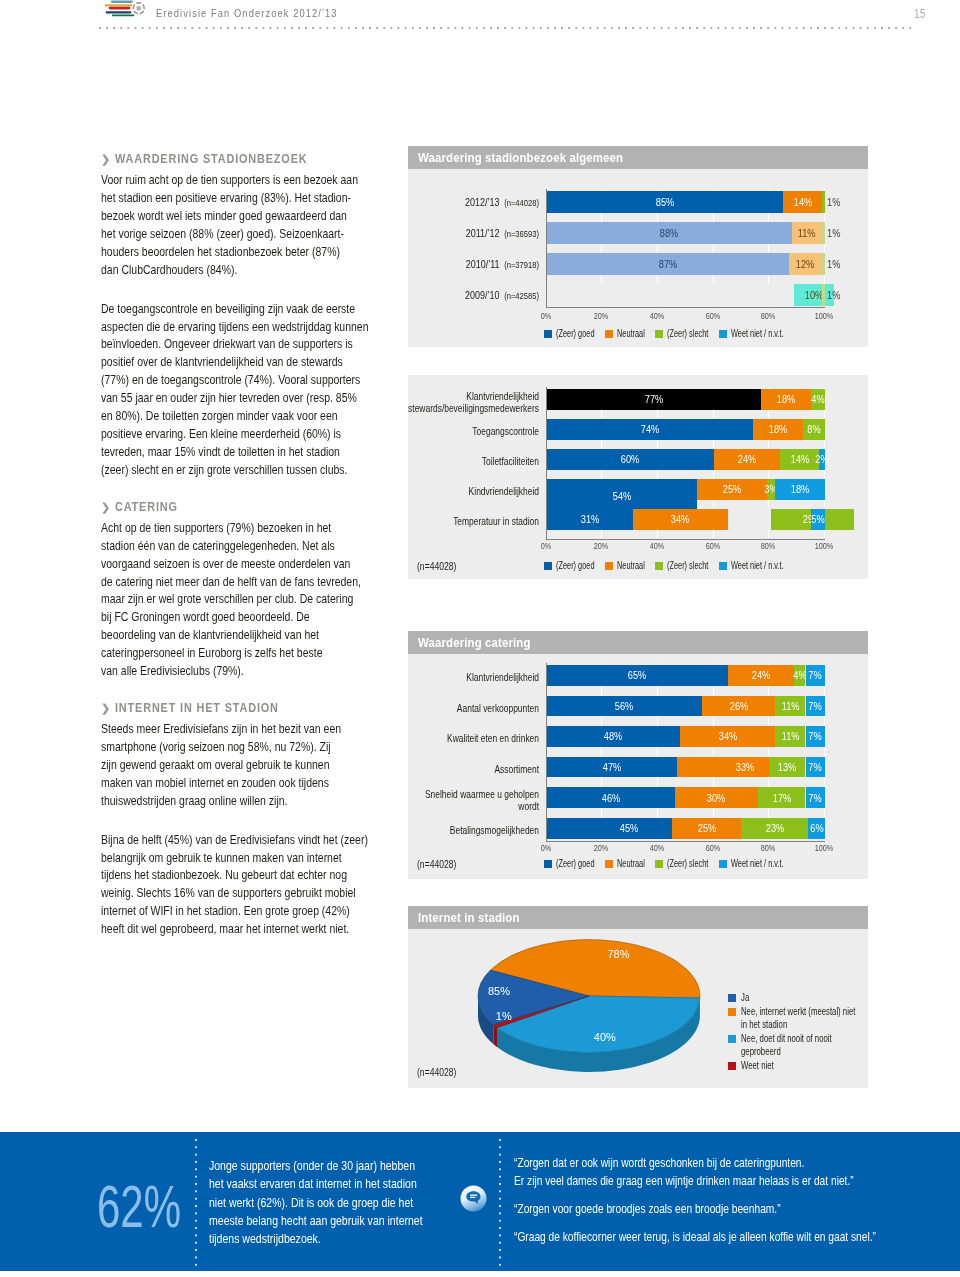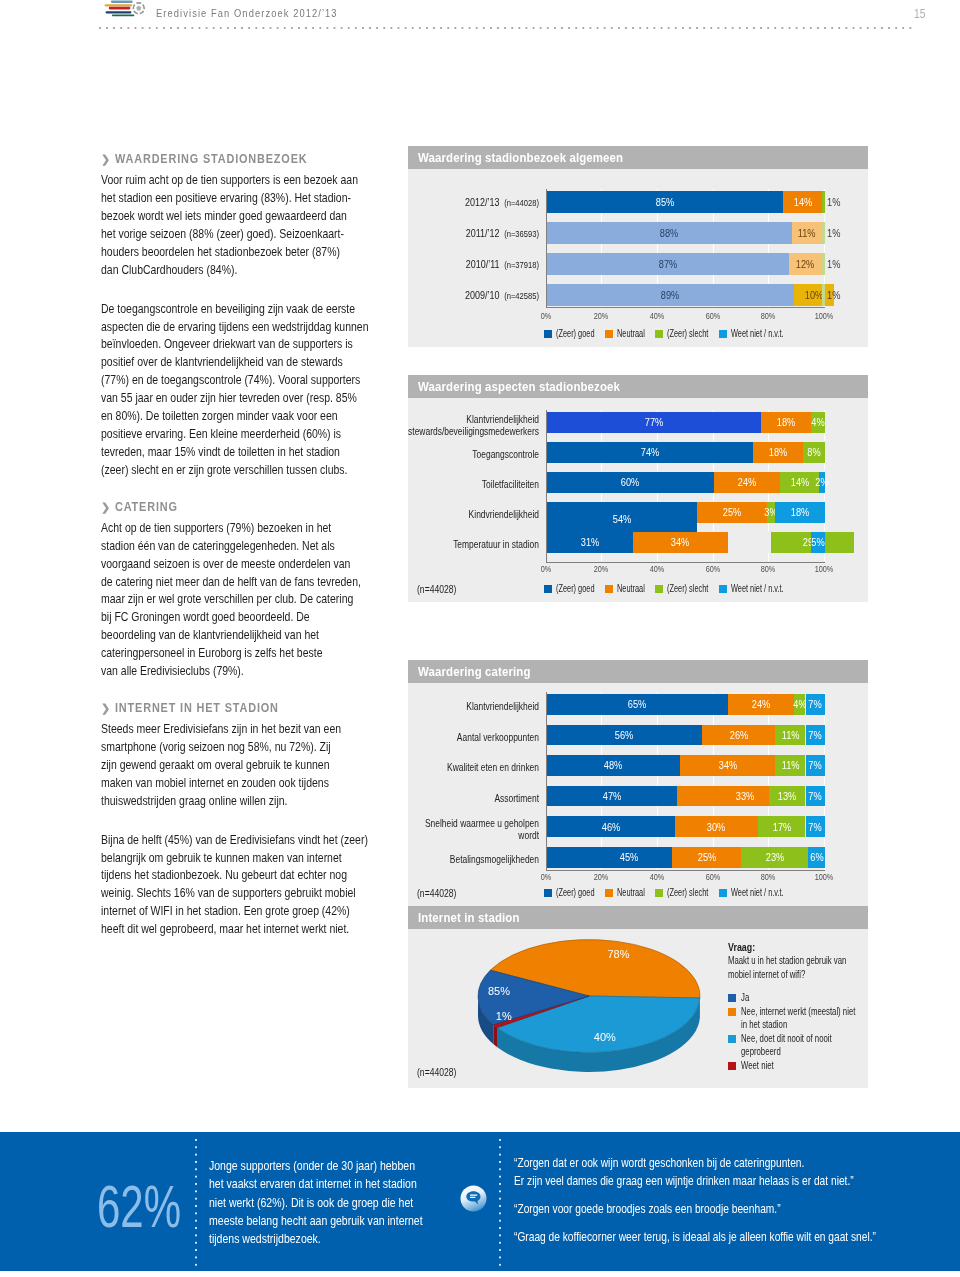--- a/index.html
+++ b/index.html
@@ -228,24 +228,21 @@
               <span>87%</span>
             </div>
             <div class="seg" style="left:242.29px;width:33.42px;height:22px;background:#F7C276;color:#6b4410;">
               <span>12%</span>
             </div>
             <div class="seg" style="left:275.71px;width:2.79px;height:22px;background:#C5D98C;color:#4a5c14;"></div>
           </div>
           <div class="outlab" style="left:418.5px;top:89px;">1%</div>
           <div class="rowlab" style="left:-162.5px;width:293px;top:120px;"><span class="yr">2009/’10</span>&nbsp; <span class="nn">(n=42585)</span></div>
           <div class="bar" style="left:138.5px;top:115.00px;width:278.5px;height:22px;">
-            <div class="seg" style="left:0.00px;width:247.87px;height:22px;background:#8AACDC;color:#243f63;">
-              <span>89%</span>
-            </div>
-            <div class="seg" style="left:247.87px;width:40px;height:22px;background:#eab308;color:#6b4410;">
+            <div class="seg" style="left:247.87px;width:40px;height:22px;background:#5eead4;color:#6b4410;">
               <span>10%</span>
             </div>
             <div class="seg" style="left:275.71px;width:2.79px;height:22px;background:#C5D98C;color:#4a5c14;"></div>
           </div>
           <div class="outlab" style="left:418.5px;top:120px;">1%</div>
           <div class="tick" style="left:137.5px;top:142px;">0%</div>
           <div class="tick" style="left:193.2px;top:142px;">20%</div>
           <div class="tick" style="left:248.9px;top:142px;">40%</div>
           <div class="tick" style="left:304.6px;top:142px;">60%</div>
           <div class="tick" style="left:360.3px;top:142px;">80%</div>
@@ -264,21 +261,20 @@
               <span class="tx">(Zeer) slecht</span>
             </div>
             <div class="li" style="left:174.9px;">
               <span class="sw" style="background:#0F9BE0"></span>
               <span class="tx">Weet niet / n.v.t.</span>
             </div>
           </div>
         </div>
       </div>
       <div class="panel" style="top:374.5px;">
-        <div class="p-hd"><span>Waardering aspecten stadionbezoek</span></div>
         <div class="p-bd" style="height:204px;">
           <div class="axisline" style="left:137.5px;top:12px;width:1px;height:152px;"></div>
           <div class="axisline" style="left:137.5px;top:164px;width:279.5px;height:1px;"></div>
           <div class="gl" style="left:193.20px;top:12.00px;height:2.00px;"></div>
           <div class="gl" style="left:193.20px;top:35.70px;height:8.30px;"></div>
           <div class="gl" style="left:193.20px;top:65.70px;height:8.30px;"></div>
           <div class="gl" style="left:193.20px;top:95.70px;height:8.30px;"></div>
           <div class="gl" style="left:193.20px;top:125.70px;height:8.30px;"></div>
           <div class="gl" style="left:193.20px;top:155.70px;height:8.30px;"></div>
           <div class="gl" style="left:248.90px;top:12.00px;height:2.00px;"></div>
@@ -303,21 +299,21 @@
           <div class="gl" style="left:416.00px;top:35.70px;height:8.30px;"></div>
           <div class="gl" style="left:416.00px;top:65.70px;height:8.30px;"></div>
           <div class="gl" style="left:416.00px;top:95.70px;height:8.30px;"></div>
           <div class="gl" style="left:416.00px;top:125.70px;height:8.30px;"></div>
           <div class="gl" style="left:416.00px;top:155.70px;height:8.30px;"></div>
           <div class="rowlab" style="left:-162.5px;width:293px;top:16.65px;">
             <div>Klantvriendelijkheid</div>
             <div>stewards/beveiligingsmedewerkers</div>
           </div>
           <div class="bar" style="left:138.5px;top:14.00px;width:278.5px;height:21.7px;">
-            <div class="seg" style="left:0.00px;width:214.44px;height:21.7px;background:#1d4ed8;color:#ffffff;">
+            <div class="seg" style="left:0.00px;width:214.44px;height:21.7px;background:#000000;color:#ffffff;">
               <span>77%</span>
             </div>
             <div class="seg" style="left:214.44px;width:50.13px;height:21.7px;background:#F08000;color:#ffffff;">
               <span>18%</span>
             </div>
             <div class="seg" style="left:264.57px;width:13.93px;height:21.7px;background:#8DC01A;color:#ffffff;">
               <span>4%</span>
             </div>
           </div>
           <div class="rowlab" style="left:-162.5px;width:293px;top:51.85px;">
@@ -405,21 +401,21 @@
               <span class="tx">(Zeer) slecht</span>
             </div>
             <div class="li" style="left:174.9px;">
               <span class="sw" style="background:#0F9BE0"></span>
               <span class="tx">Weet niet / n.v.t.</span>
             </div>
           </div>
           <div class="nnote" style="left:9.2px;top:186px;">(n=44028)</div>
         </div>
       </div>
-      <div class="panel" style="top:631px;margin-top:29px;">
+      <div class="panel" style="top:631px;">
         <div class="p-hd"><span>Waardering catering</span></div>
         <div class="p-bd" style="height:225px;">
           <div class="axisline" style="left:137.5px;top:9px;width:1px;height:178px;"></div>
           <div class="axisline" style="left:137.5px;top:187px;width:279.5px;height:1px;"></div>
           <div class="gl" style="left:193.20px;top:9.00px;height:2.00px;"></div>
           <div class="gl" style="left:193.20px;top:31.50px;height:10.10px;"></div>
           <div class="gl" style="left:193.20px;top:62.10px;height:10.10px;"></div>
           <div class="gl" style="left:193.20px;top:92.70px;height:10.10px;"></div>
           <div class="gl" style="left:193.20px;top:123.30px;height:10.10px;"></div>
           <div class="gl" style="left:193.20px;top:153.90px;height:10.10px;"></div>
@@ -588,25 +584,20 @@
           <div class="pie-wrap"><svg viewBox="0 0 380 150" width="380" height="150">
               <path d="M292.0 67.0 A111 56.5 0 0 1 291.9 69.0 L291.9 88.5 A111 56.5 0 0 0 292.0 86.5 Z" fill="#bb6400"></path>
               <path d="M291.9 69.0 A111 56.5 0 0 1 89.0 98.6 L89.0 118.1 A111 56.5 0 0 0 291.9 88.5 Z" fill="#1678a7"></path>
               <path d="M89.0 98.6 A111 56.5 0 0 1 85.3 95.6 L85.3 115.1 A111 56.5 0 0 0 89.0 118.1 Z" fill="#8d0e15"></path>
               <path d="M85.3 95.6 A111 56.5 0 0 1 70.0 67.0 L70.0 86.5 A111 56.5 0 0 0 85.3 115.1 Z" fill="#184a84"></path>
               <path d="M181 67 L82.3 41.2 A111 56.5 0 0 1 291.9 69.0 Z" fill="#F08000" stroke="#ad5c00" stroke-width="0.7"></path>
               <path d="M181 67 L291.9 69.0 A111 56.5 0 0 1 89.0 98.6 Z" fill="#1C9AD6" stroke="#146f9a" stroke-width="0.7"></path>
               <path d="M181 67 L89.0 98.6 A111 56.5 0 0 1 85.3 95.6 Z" fill="#B5121B" stroke="#820d13" stroke-width="0.7"></path>
               <path d="M181 67 L85.3 95.6 A111 56.5 0 0 1 82.3 41.2 Z" fill="#1F5FA9" stroke="#16447a" stroke-width="0.7"></path>
             </svg><div class="pielab" style="left:91px;top:62px;">85%</div><div class="pielab" style="left:210.5px;top:24.5px;">78%</div><div class="pielab" style="left:196.8px;top:107.5px;">40%</div><div class="pielab" style="left:95.8px;top:87px;">1%</div></div>
-          <div class="pie-q">
-            <div class="q-h"><span>Vraag:</span></div>
-            <div class="q-l"><span>Maakt u in het stadion gebruik van</span></div>
-            <div class="q-l"><span>mobiel internet of wifi?</span></div>
-          </div>
           <div class="pie-leg">
             <div class="pl-item">
               <span class="pl-sw" style="background:#1F5FA9"></span>
               <span class="pl-tx">
                 <div><span>Ja</span></div>
               </span>
             </div>
             <div class="pl-item">
               <span class="pl-sw" style="background:#F08000"></span>
               <span class="pl-tx">

